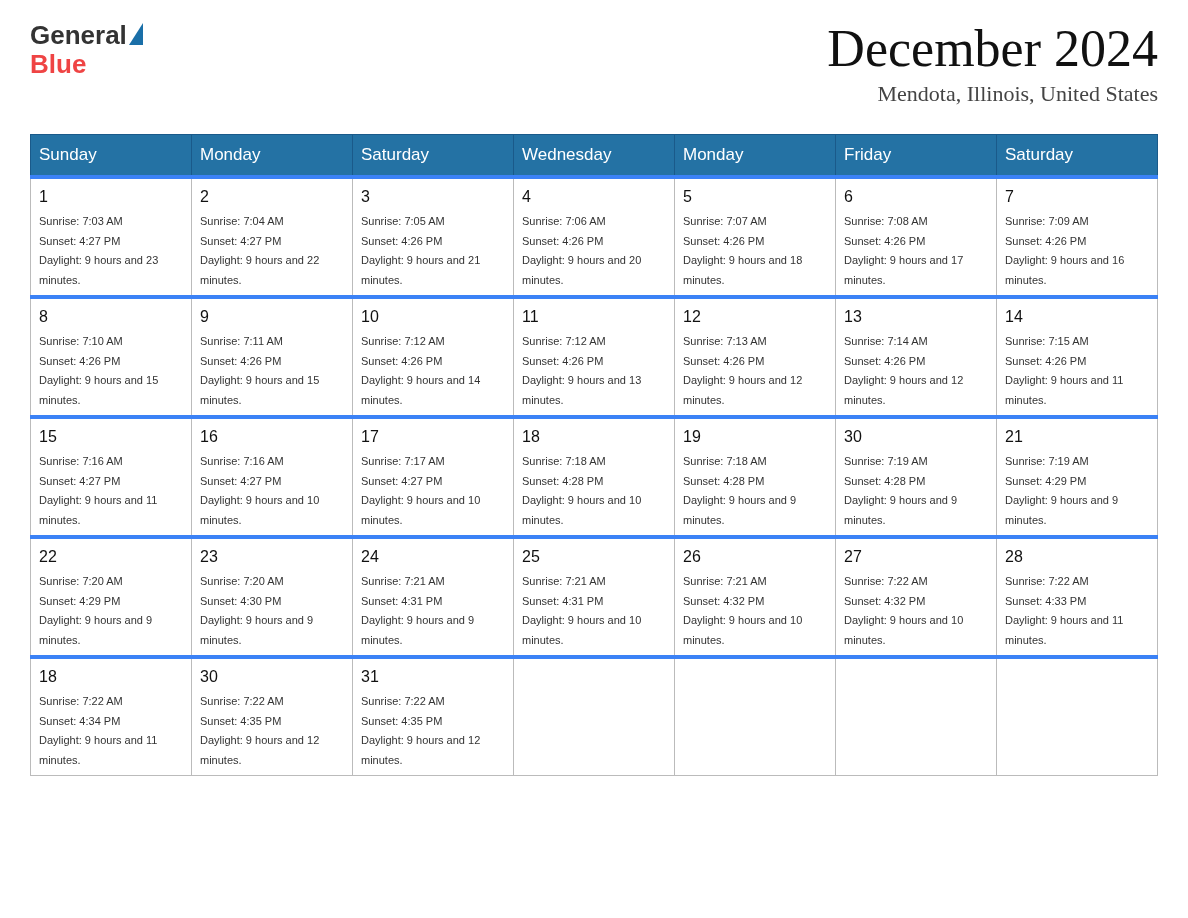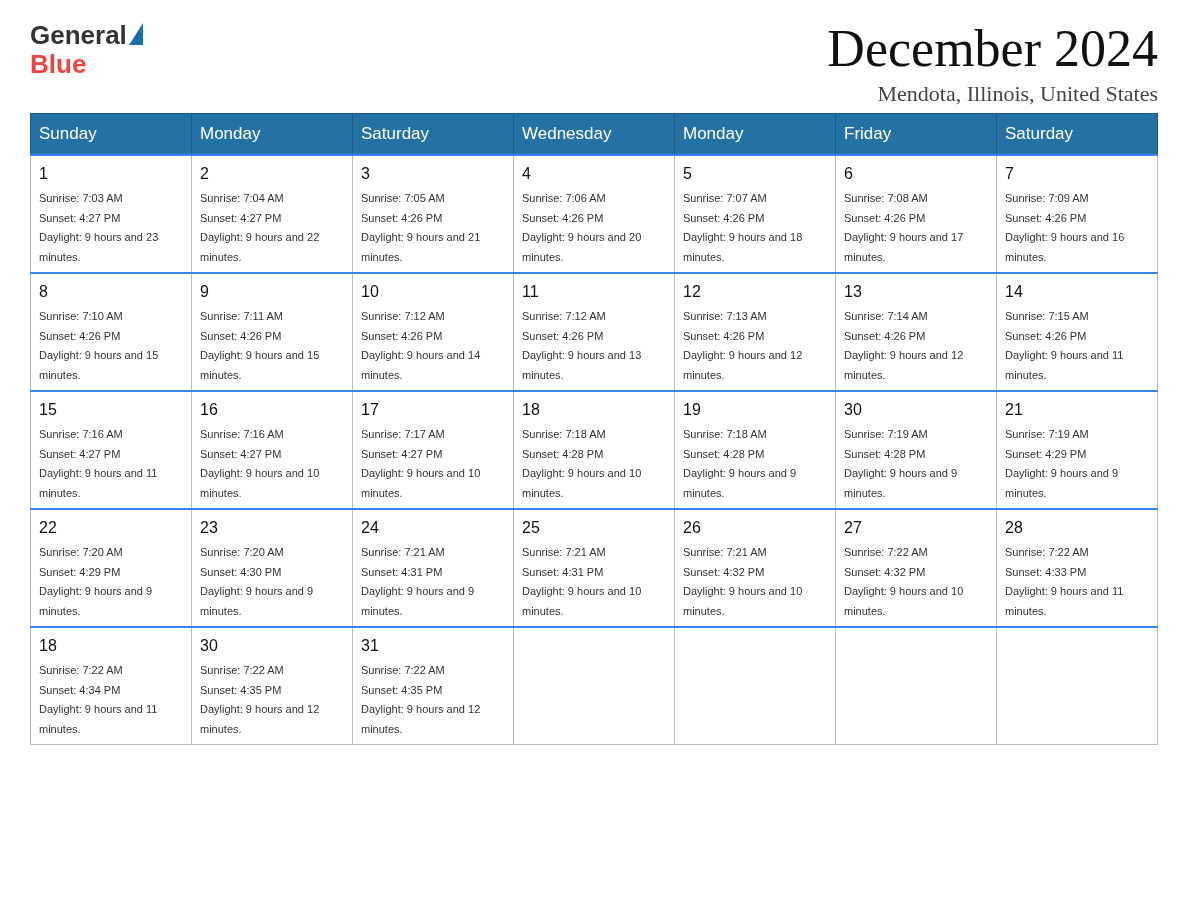--- a/index.html
+++ b/index.html
@@ -7,21 +7,21 @@
       font-family: Arial, sans-serif;
       background: #fff;
       width: 1188px;
       min-height: 918px;
       padding: 20px 30px;
     }
     .header {
       display: flex;
       justify-content: space-between;
       align-items: flex-start;
-      margin-bottom: 6px;
+      margin-bottom: 27px;
     }
     .logo {
       display: flex;
       flex-direction: column;
       align-items: flex-start;
     }
     .logo-top {
       display: flex;
       align-items: center;
     }
@@ -92,21 +92,21 @@
       display: block;
       margin-bottom: 2px;
       color: #111;
     }
     .day-info {
       font-size: 11px;
       color: #333;
       line-height: 1.55;
     }
     .calendar tr {
-      border-bottom: 2px solid #3b82f6;
+      border-bottom: 4px solid #3b82f6;
     }
     .calendar tbody tr:last-child {
       border-bottom: none;
     }
     .empty-cell {
       background: #fff;
     }
   </style>
 </head>
 <body>

